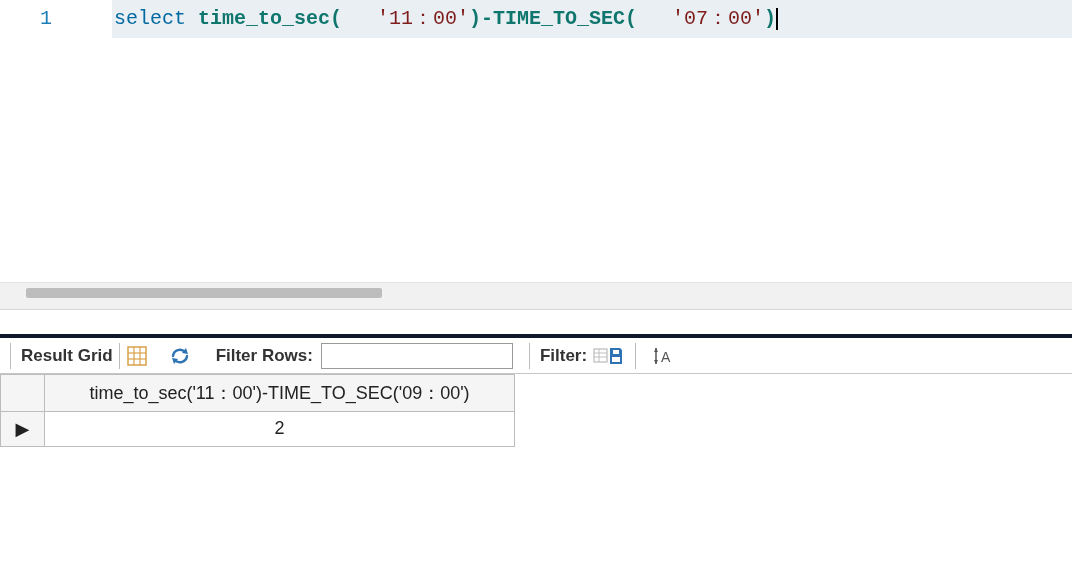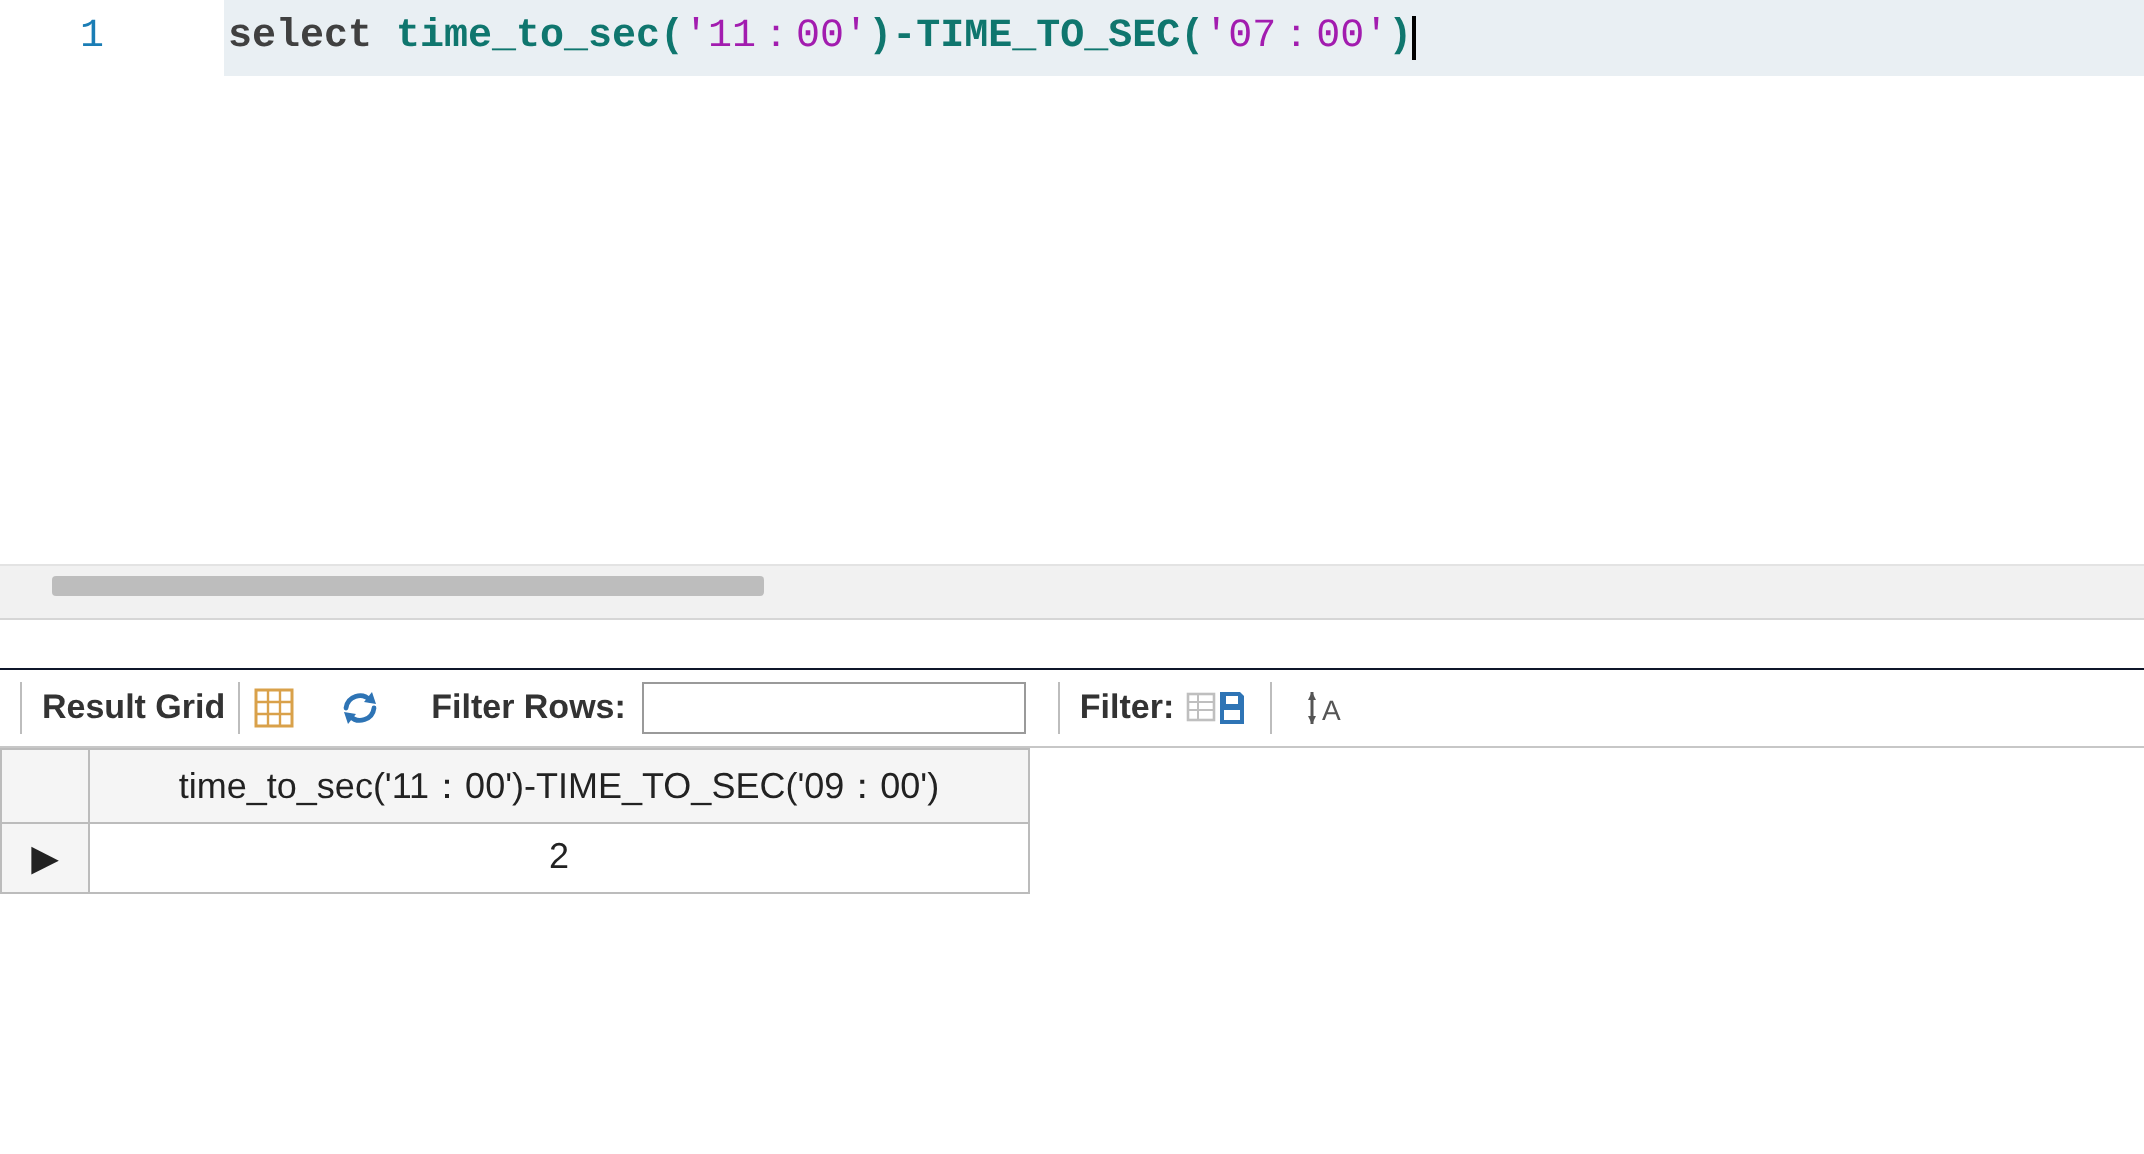--- a/index.html
+++ b/index.html
@@ -40,22 +40,22 @@
     height: 100%;
     display: flex;
     align-items: center;
     font-family: Consolas, "Courier New", monospace;
     font-size: 20px;
     color: #5a5a5a;
     white-space: pre;
     position: relative;
     padding-left: 2px;
   }
-  .code .kw { color: #404040; font-weight: 700; }
-  .code .str { color: #a21caf; }
+  .code .kw { color: #0369a1; font-weight: 400; }
+  .code .str { color: #7f1d1d; margin-left: 35px; }
   .code .func { color: #0f766e; font-weight: bold; }
   .caret {
     width: 1.5px;
     height: 22px;
     background: #000000;
     display: inline-block;
     vertical-align: middle;
   }
 
   
@@ -97,21 +97,21 @@
   }
 
   
   .toolbar {
     position: absolute;
     top: 334px;
     left: 0;
     right: 0;
     height: 40px;
     background: #ffffff;
-    border-top: 1px solid #0f172a;
+    border-top: 4px solid #0f172a;
     border-bottom: 1px solid #c7c7c7;
     display: flex;
     align-items: center;
     padding: 0 0 0 4px;
     font-size: 17px;
     color: #333333;
   }
   .vsep {
     width: 1px;
     height: 26px;

